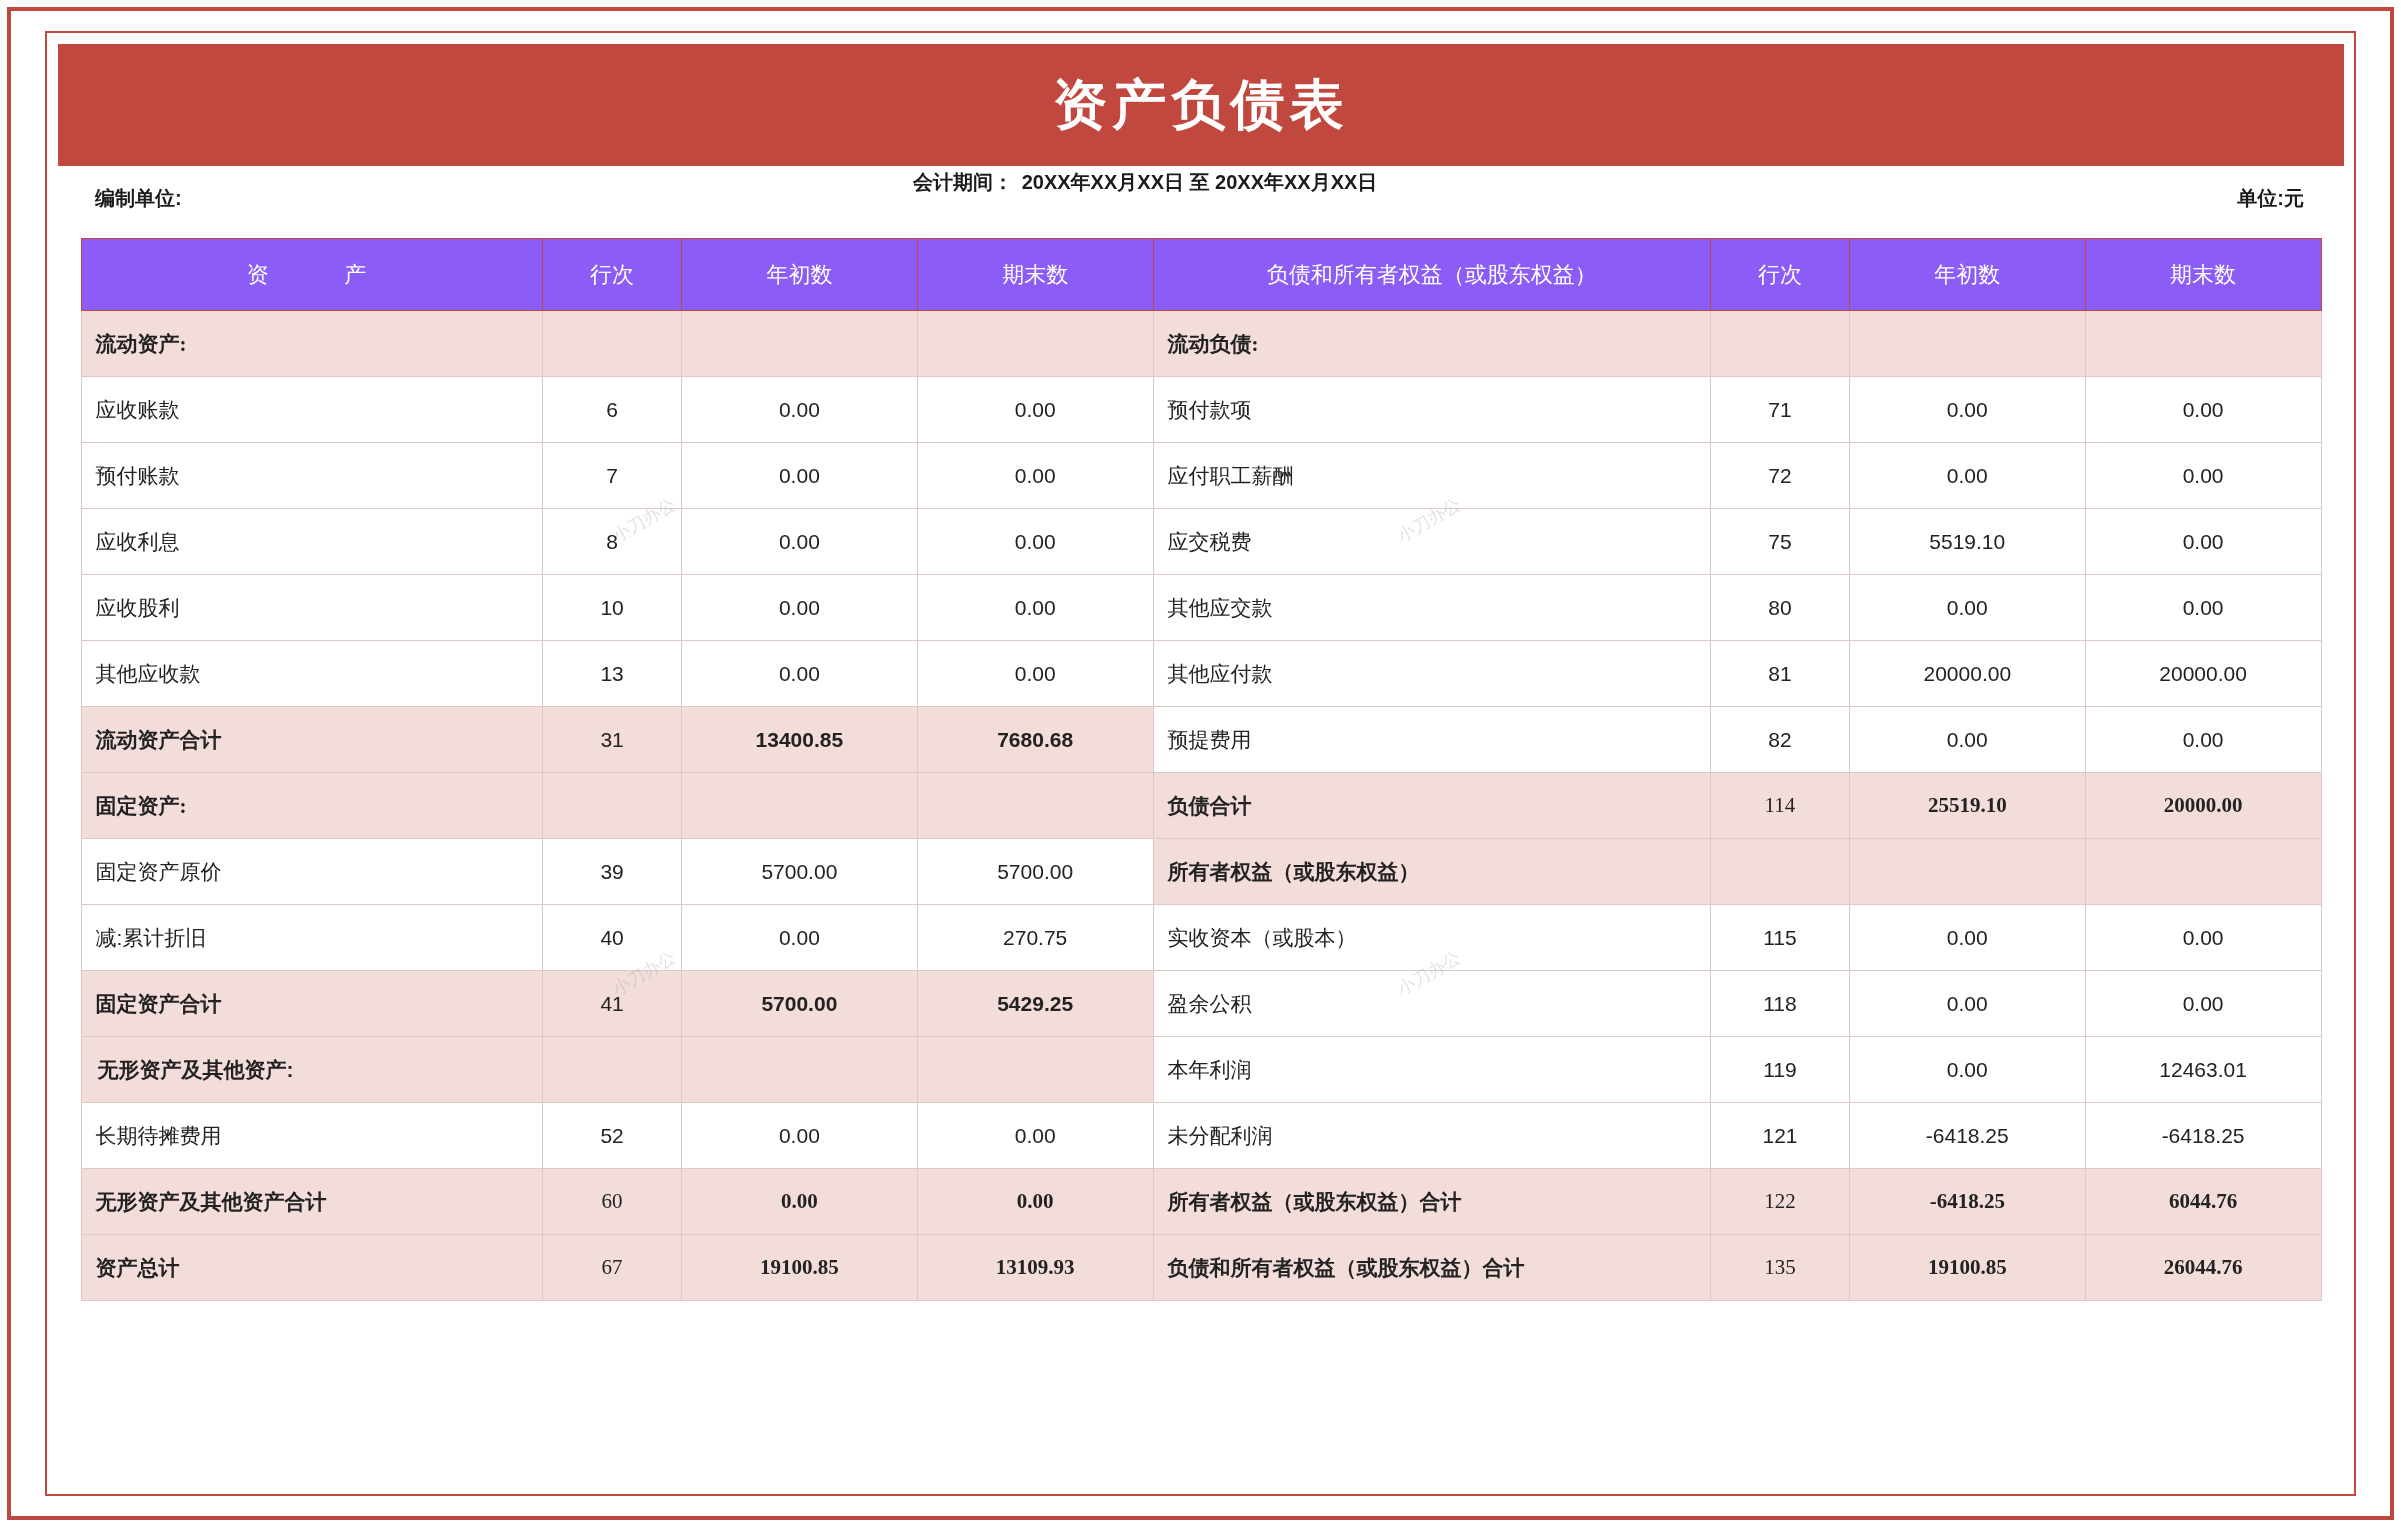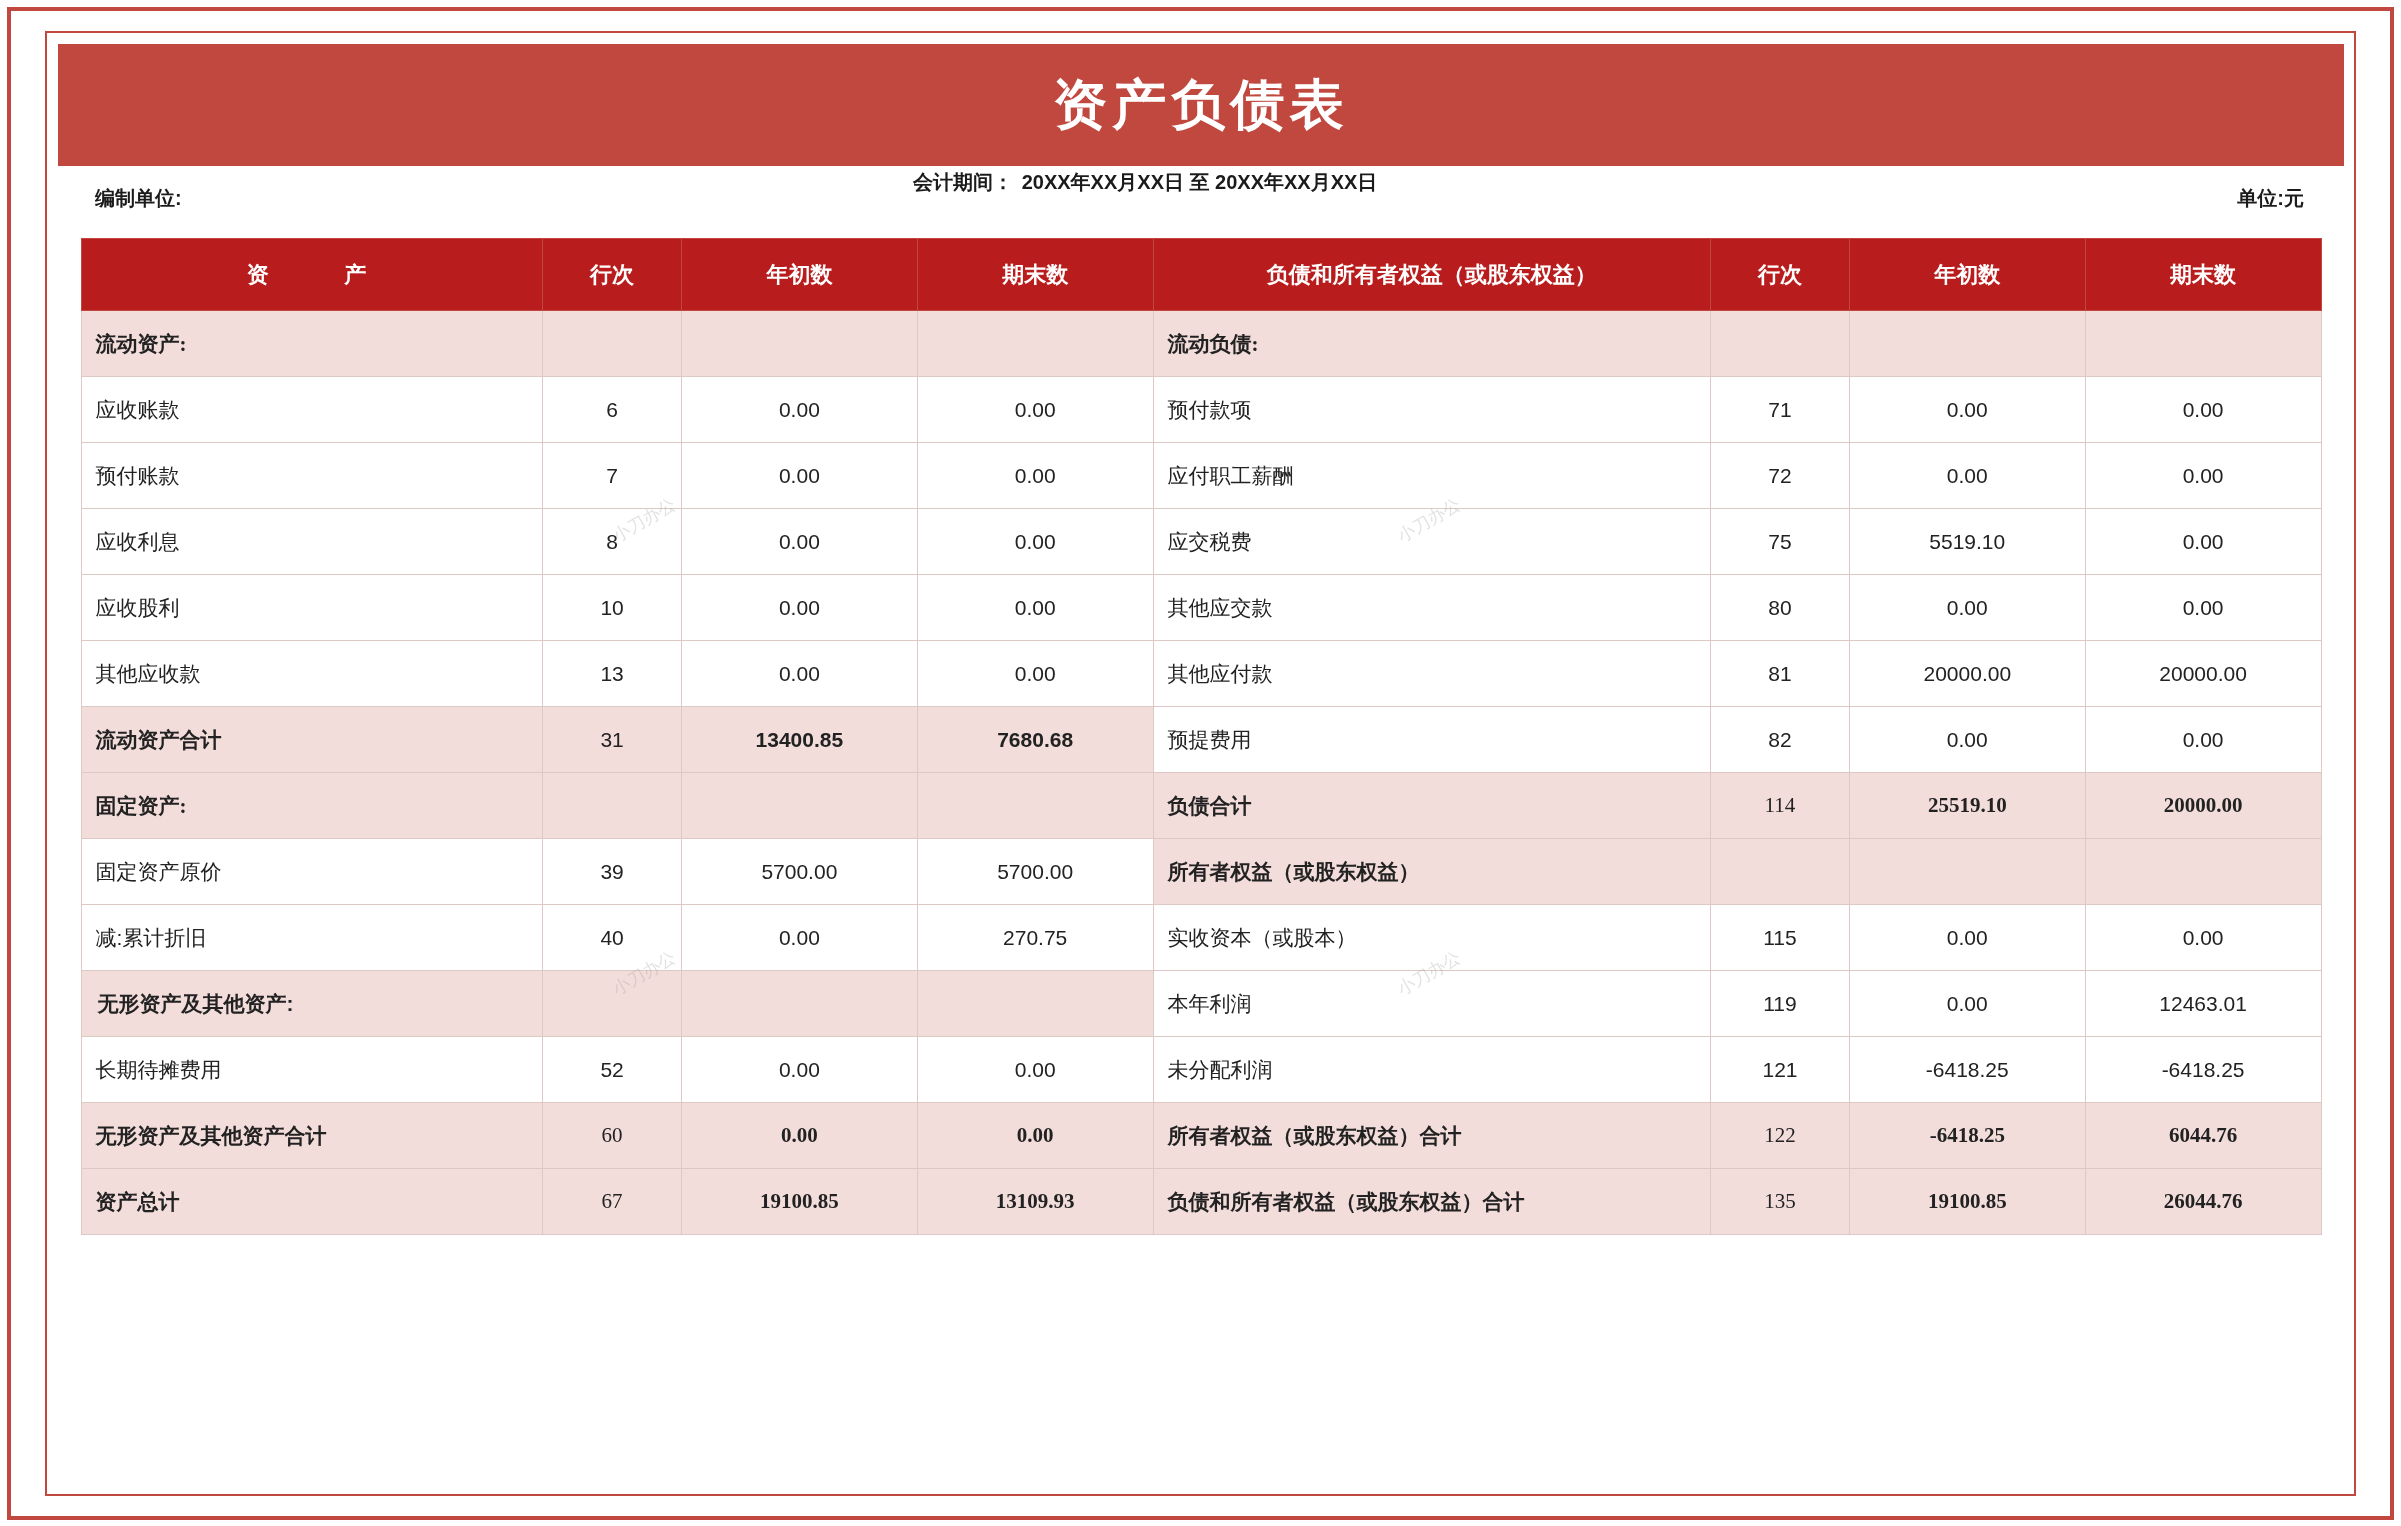--- a/index.html
+++ b/index.html
@@ -85,24 +85,24 @@
 
   table.bs th, table.bs td {
     border: 0.9px solid #dcc9c6;
     height: 66px;
     font-size: 21px;
     color: #222222;
     padding: 0 14px;
     vertical-align: middle;
   }
   table.bs thead th {
-    background: #b91c1c;
+    background: #8b5cf6;
     color: #ffffff;
     font-size: 22px;
-    font-weight: bold;
+    font-weight: normal;
     text-align: center;
     height: 72px;
     border: 0.9px solid #c0483f;
   }
   table.bs thead th.hdr-item { letter-spacing: 10.5px; }
   td.item { text-align: left; padding-left: 59px; }
   td.num { text-align: center; }
   td.line { text-align: center; }
   tr.shade td { background: #f3dddb; font-family: Liberation Serif, serif; }
   tr.shade td.item { font-weight: bold; }
@@ -261,20 +261,30 @@
           <td class="item">减:累计折旧</td>
           <td class="line">40</td>
           <td class="num">0.00</td>
           <td class="num">270.75</td>
           <td class="item">实收资本（或股本）</td>
           <td class="line">115</td>
           <td class="num">0.00</td>
           <td class="num">0.00</td>
         </tr>
         <tr class="plain">
+          <td class="item bold" style="background: rgb(243, 221, 219);">固定资产合计</td>
+          <td class="line" style="background: rgb(243, 221, 219);">41</td>
+          <td class="num bold" style="background: rgb(243, 221, 219);">5700.00</td>
+          <td class="num bold" style="background: rgb(243, 221, 219);">5429.25</td>
+          <td class="item">盈余公积</td>
+          <td class="line">118</td>
+          <td class="num">0.00</td>
+          <td class="num">0.00</td>
+        </tr>
+        <tr class="plain">
           <td class="item bold" style="background: rgb(243, 221, 219); padding-left: 16px;">无形资产及其他资产:</td>
           <td class="line" style="background: rgb(243, 221, 219);"></td>
           <td class="num bold" style="background: rgb(243, 221, 219);"></td>
           <td class="num bold" style="background: rgb(243, 221, 219);"></td>
           <td class="item">本年利润</td>
           <td class="line">119</td>
           <td class="num">0.00</td>
           <td class="num">12463.01</td>
         </tr>
         <tr class="plain">

